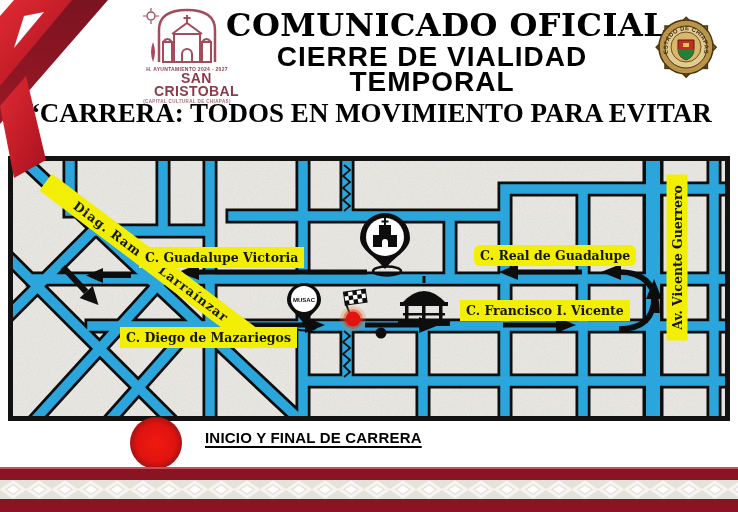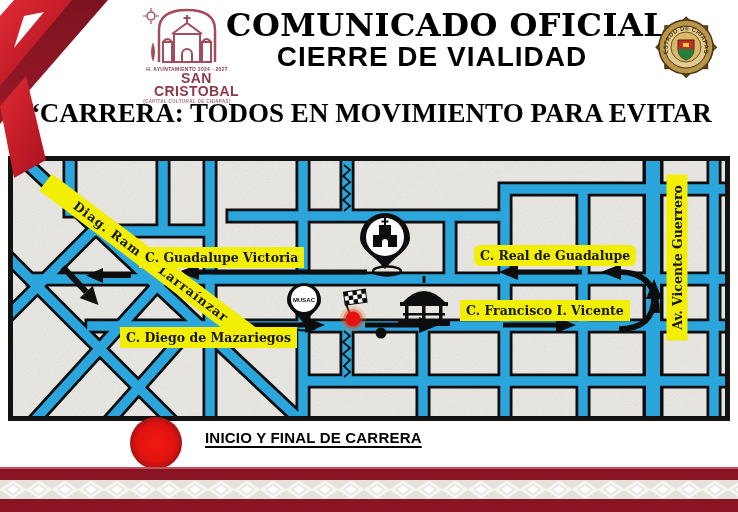--- a/index.html
+++ b/index.html
@@ -90,20 +90,21 @@
       <path d="M26 58 q-4 -10 0 -20 q4 10 0 20" fill="#a34c5c"></path>
     </svg>
     <div class="l-admin">H. AYUNTAMIENTO 2024 - 2027</div>
     <div class="l-city">SAN CRISTOBAL</div>
     <div class="l-tag">(CAPITAL CULTURAL DE CHIAPAS)</div>
   </div>
 
   <div class="header-center">
     <div class="main-title">COMUNICADO OFICIAL</div>
     <div class="subtitle">CIERRE DE VIALIDAD</div>
+    <div class="subtitle">TEMPORAL</div>
   </div>
 
   <svg class="badge" width="92" height="92" viewBox="0 0 92 92">
     <defs>
       <radialGradient id="gold" cx="0.5" cy="0.4" r="0.75">
         <stop offset="0" stop-color="#e3c47c"></stop>
           <stop offset="0.7" stop-color="#b08c3e"></stop>
           <stop offset="1" stop-color="#6e5120"></stop>
       </radialGradient>
     </defs>

